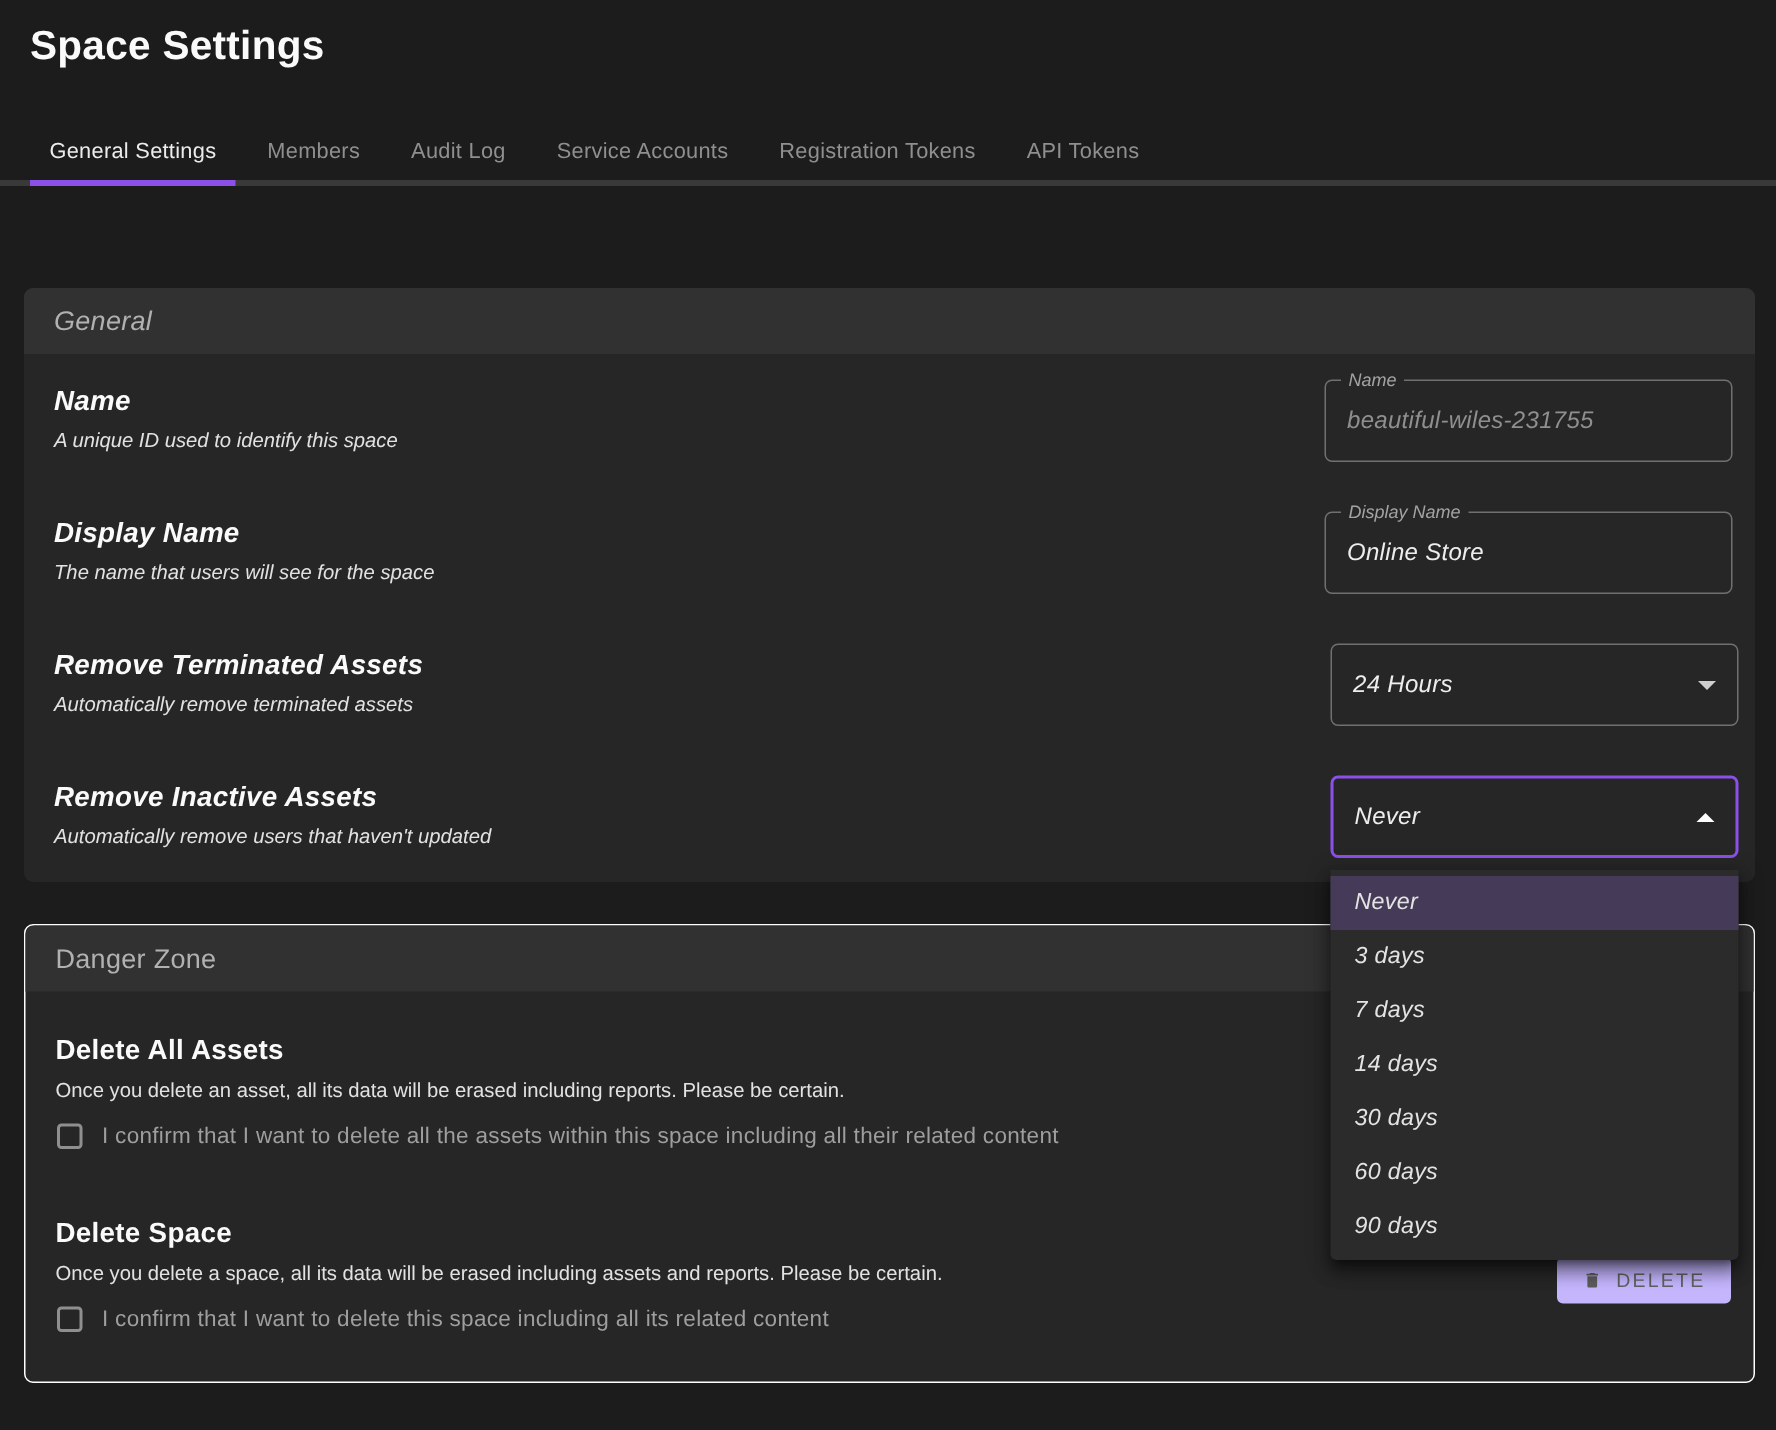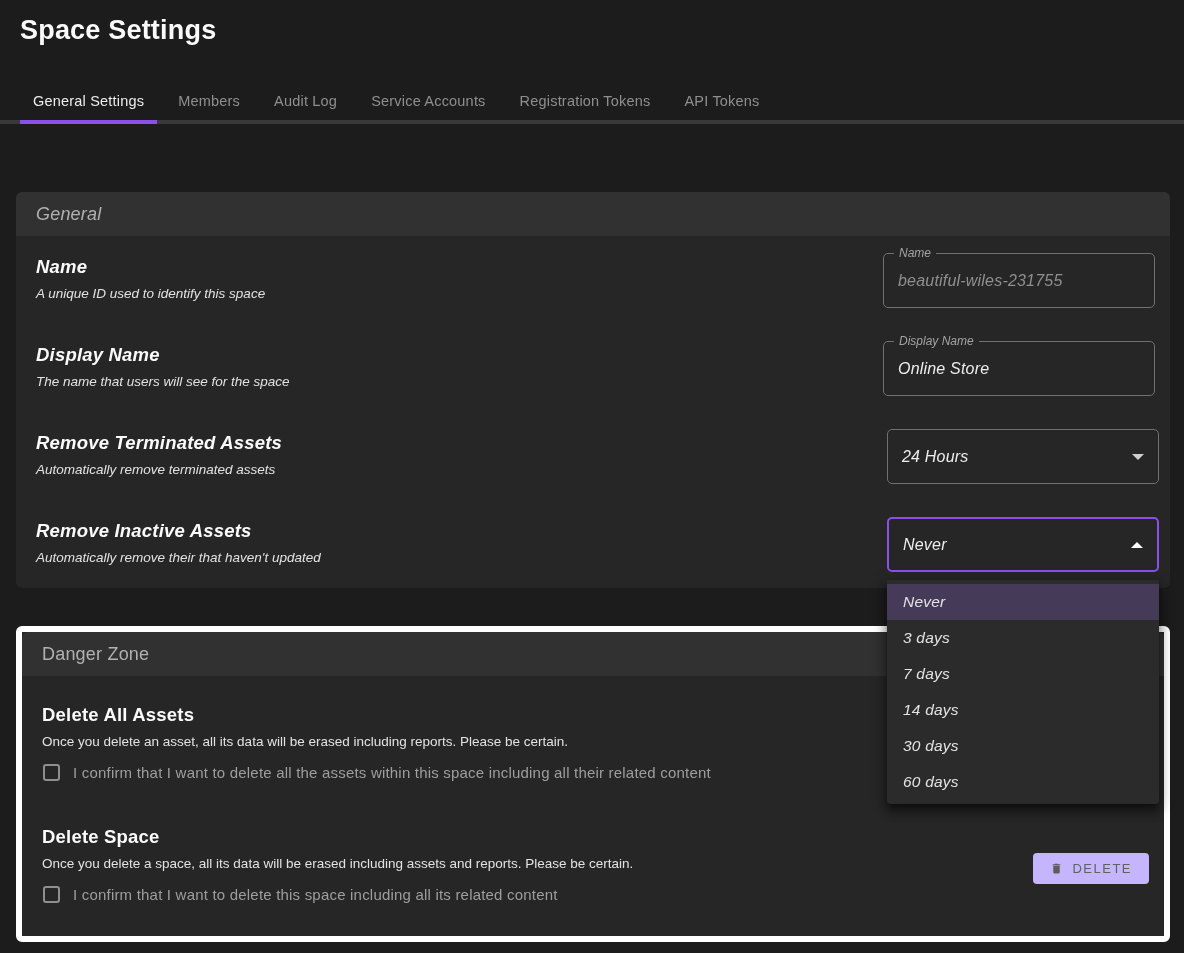--- a/index.html
+++ b/index.html
@@ -32,21 +32,21 @@
     border-bottom:4px solid #8b50e8;
     margin-bottom:-4px;
   }
 
   
   .card {
     margin:0 14px 0 16px; background:#262626; border-radius:6px;
     position:relative;
   }
   .card.general { margin-top:68px;font-style:italic; }
-  .card.danger  { margin-top:38px; border:6px solid #ffffff; }
+  .card.danger  { margin-top:28px; border:1px solid #ffffff; }
   .card-header {
     height:44px; line-height:44px; padding:0 20px;
     background:#313131; color:#b1b1b1; font-size:18px;
     border-radius:6px 6px 0 0; letter-spacing:.2px;
   }
 
   
   .row {
     display:flex; justify-content:space-between; align-items:flex-start;
     padding:17px 15px 16px 20px;
@@ -164,34 +164,35 @@
           <div class="select-field">
             <span class="field-value">24 Hours</span>
             <span class="caret-down"></span>
           </div>
         </div>
       </div>
 
       <div class="row">
         <div class="row-text">
           <div class="row-title">Remove Inactive Assets</div>
-          <div class="row-desc">Automatically remove their that haven't updated</div>
+          <div class="row-desc">Automatically remove users that haven't updated</div>
         </div>
         <div class="select-wrap">
           <div class="select-field open">
             <span class="field-value">Never</span>
             <span class="caret-up"></span>
           </div>
           <div class="menu">
             <div class="menu-item selected">Never</div>
             <div class="menu-item">3 days</div>
             <div class="menu-item">7 days</div>
             <div class="menu-item">14 days</div>
             <div class="menu-item">30 days</div>
             <div class="menu-item">60 days</div>
+            <div class="menu-item">90 days</div>
           </div>
         </div>
       </div>
 
     </div>
   </section>
 
   <section class="card danger">
     <div class="card-header">Danger Zone</div>
 

